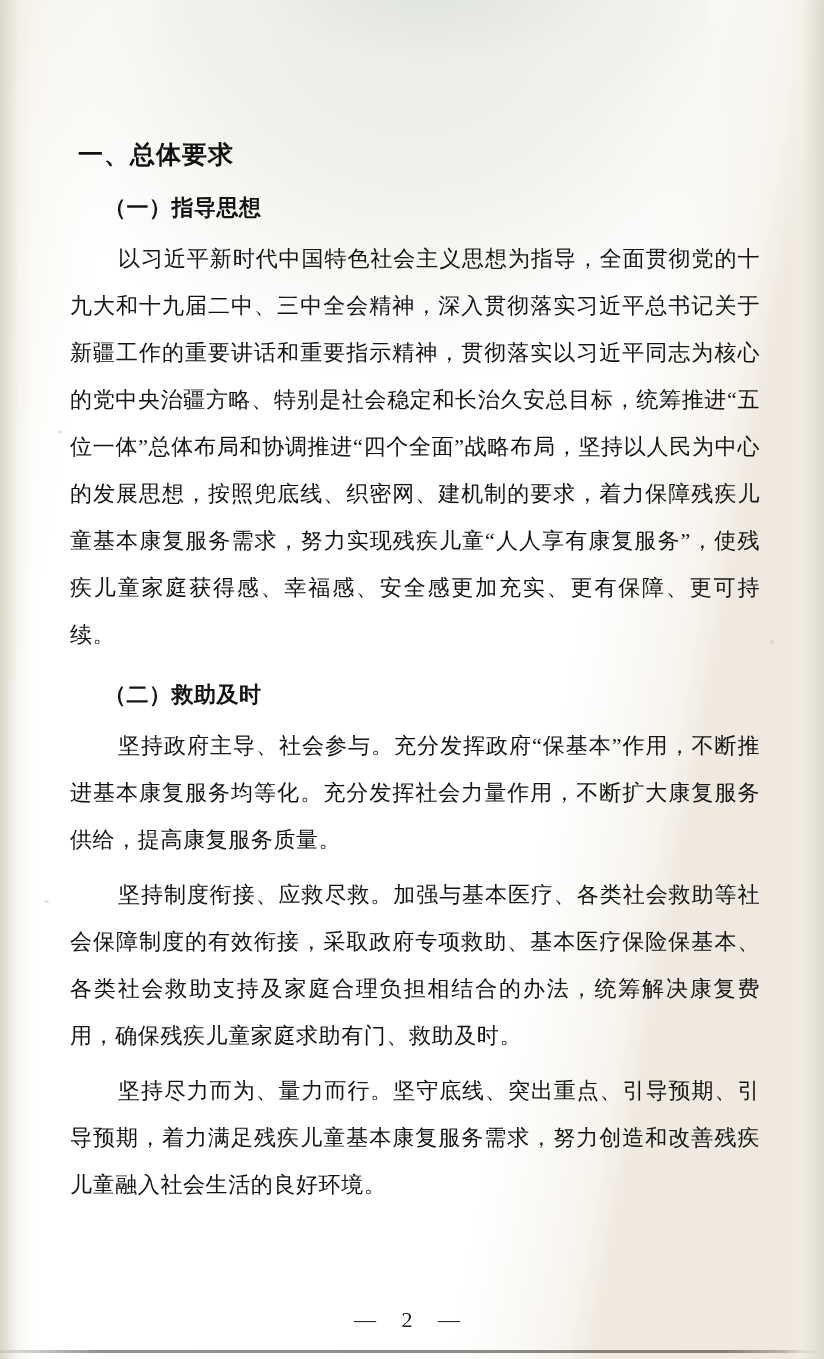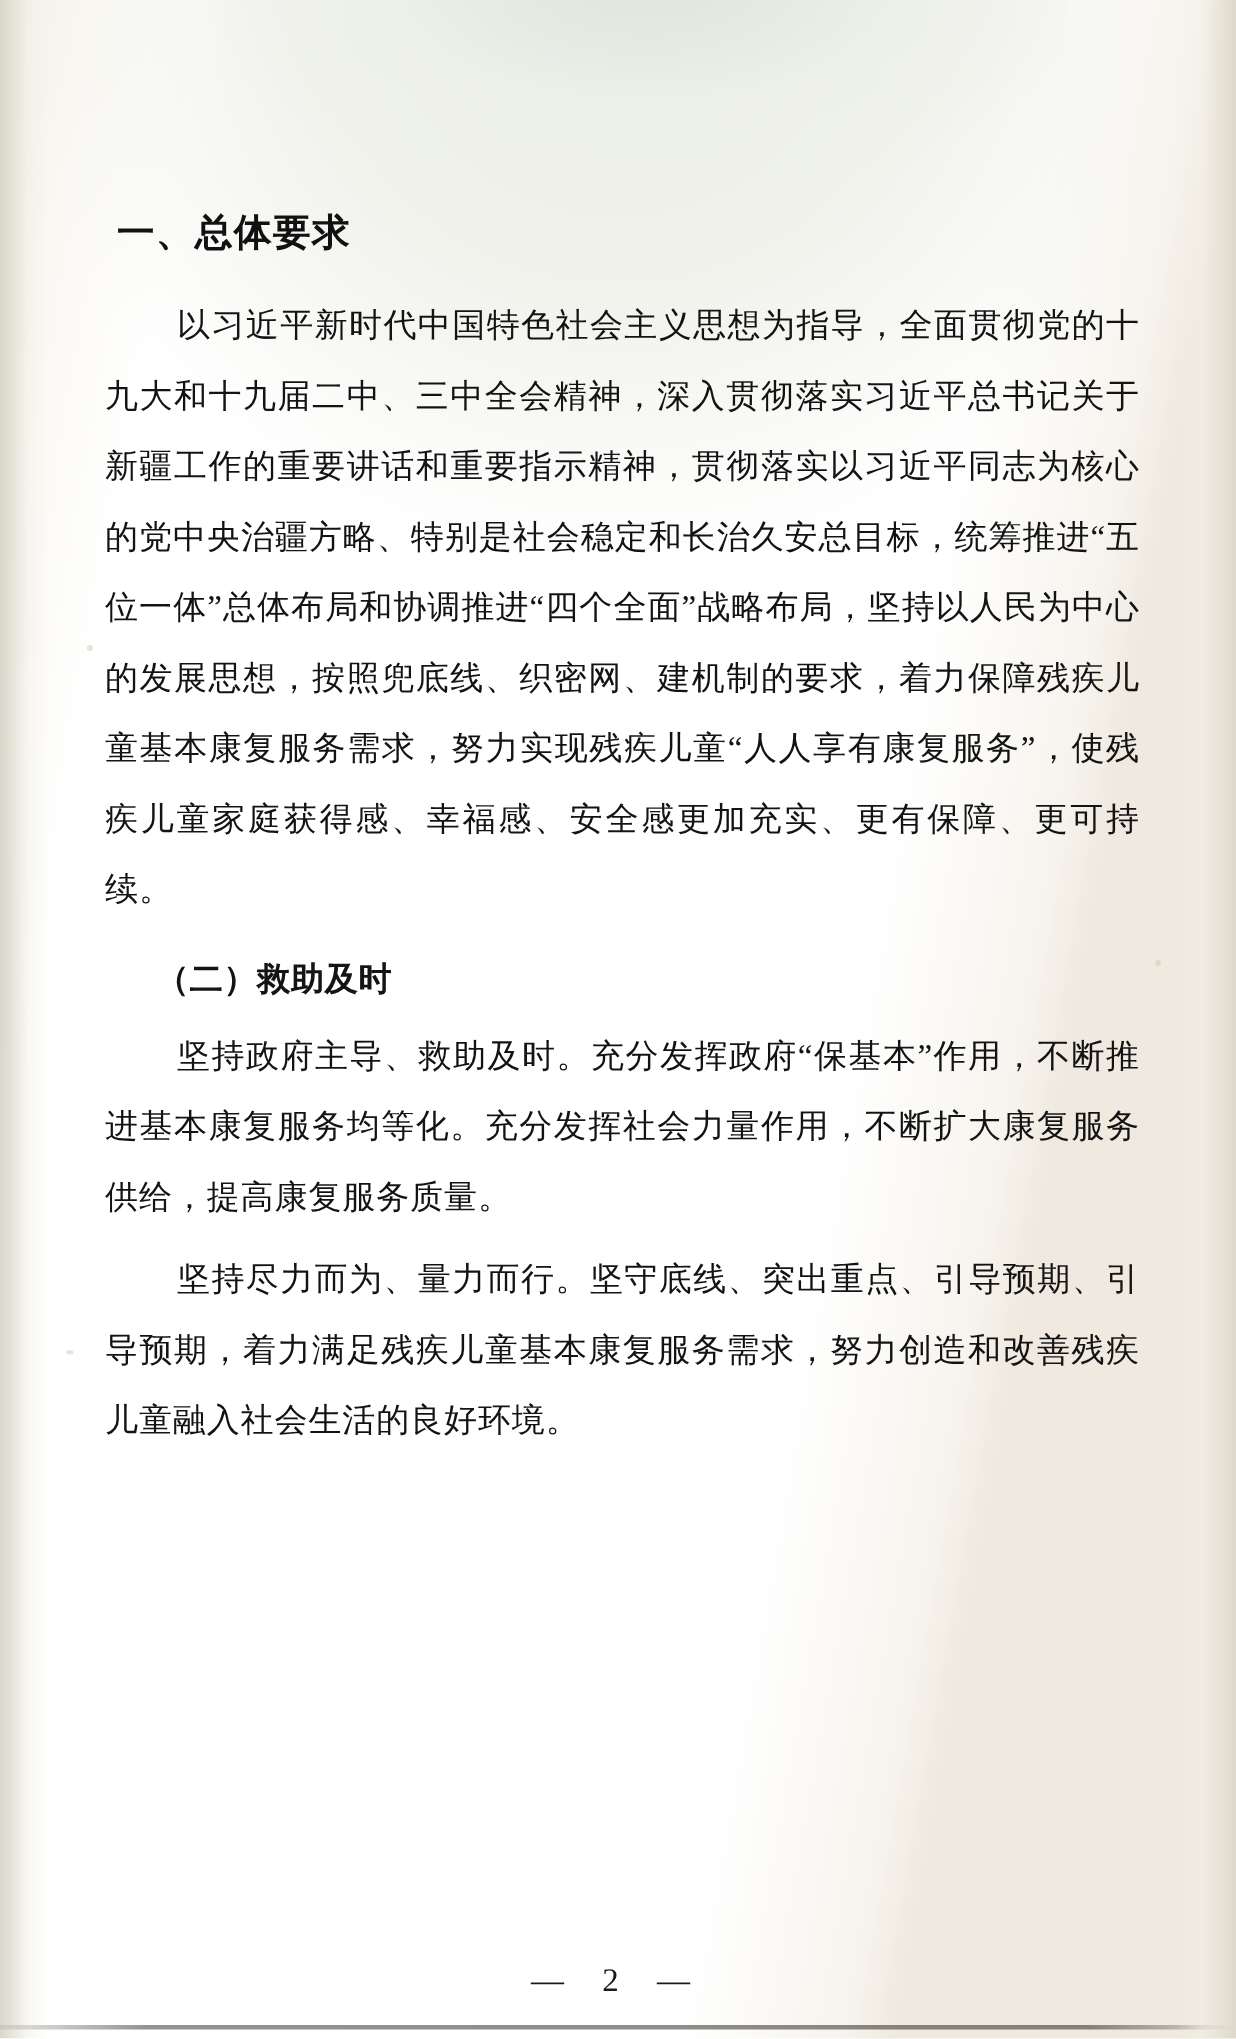--- a/index.html
+++ b/index.html
@@ -122,26 +122,28 @@
   <div class="top-shade"></div>
 
   <div class="speck" style="left:58px; top:430px; width:4px; height:4px;"></div>
   <div class="speck" style="left:44px; top:900px; width:5px; height:3px;"></div>
   <div class="speck" style="left:770px; top:640px; width:4px; height:4px;"></div>
 
   <div class="content">
 
     <h1 class="section-title">一、总体要求</h1>
 
+    <div class="subhead">（一）指导思想</div>
     <p class="para">以习近平新时代中国特色社会主义思想为指导，全面贯彻党的十九大和十九届二中、三中全会精神，深入贯彻落实习近平总书记关于新疆工作的重要讲话和重要指示精神，贯彻落实以习近平同志为核心的党中央治疆方略、特别是社会稳定和长治久安总目标，统筹推进“五位一体”总体布局和协调推进“四个全面”战略布局，坚持以人民为中心的发展思想，按照兜底线、织密网、建机制的要求，着力保障残疾儿童基本康复服务需求，努力实现残疾儿童“人人享有康复服务”，使残疾儿童家庭获得感、幸福感、安全感更加充实、更有保障、更可持续。</p>
 
     <div class="block-gap"></div>
 
     <div class="subhead">（二）救助及时</div>
-    <p class="para">坚持政府主导、救助及时。充分发挥政府“保基本”作用，不断推进基本康复服务均等化。充分发挥社会力量作用，不断扩大康复服务供给，提高康复服务质量。</p>
+    <p class="para">坚持政府主导、社会参与。充分发挥政府“保基本”作用，不断推进基本康复服务均等化。充分发挥社会力量作用，不断扩大康复服务供给，提高康复服务质量。</p>
+    <p class="para">坚持制度衔接、应救尽救。加强与基本医疗、各类社会救助等社会保障制度的有效衔接，采取政府专项救助、基本医疗保险保基本、各类社会救助支持及家庭合理负担相结合的办法，统筹解决康复费用，确保残疾儿童家庭求助有门、救助及时。</p>
     <p class="para">坚持尽力而为、量力而行。坚守底线、突出重点、引导预期、引导预期，着力满足残疾儿童基本康复服务需求，努力创造和改善残疾儿童融入社会生活的良好环境。</p>
 
   </div>
 
   <div class="footer">
     <span class="page-num">— 2 —</span>
   </div>
   <div class="bottom-rule"></div>
 </div>
 

